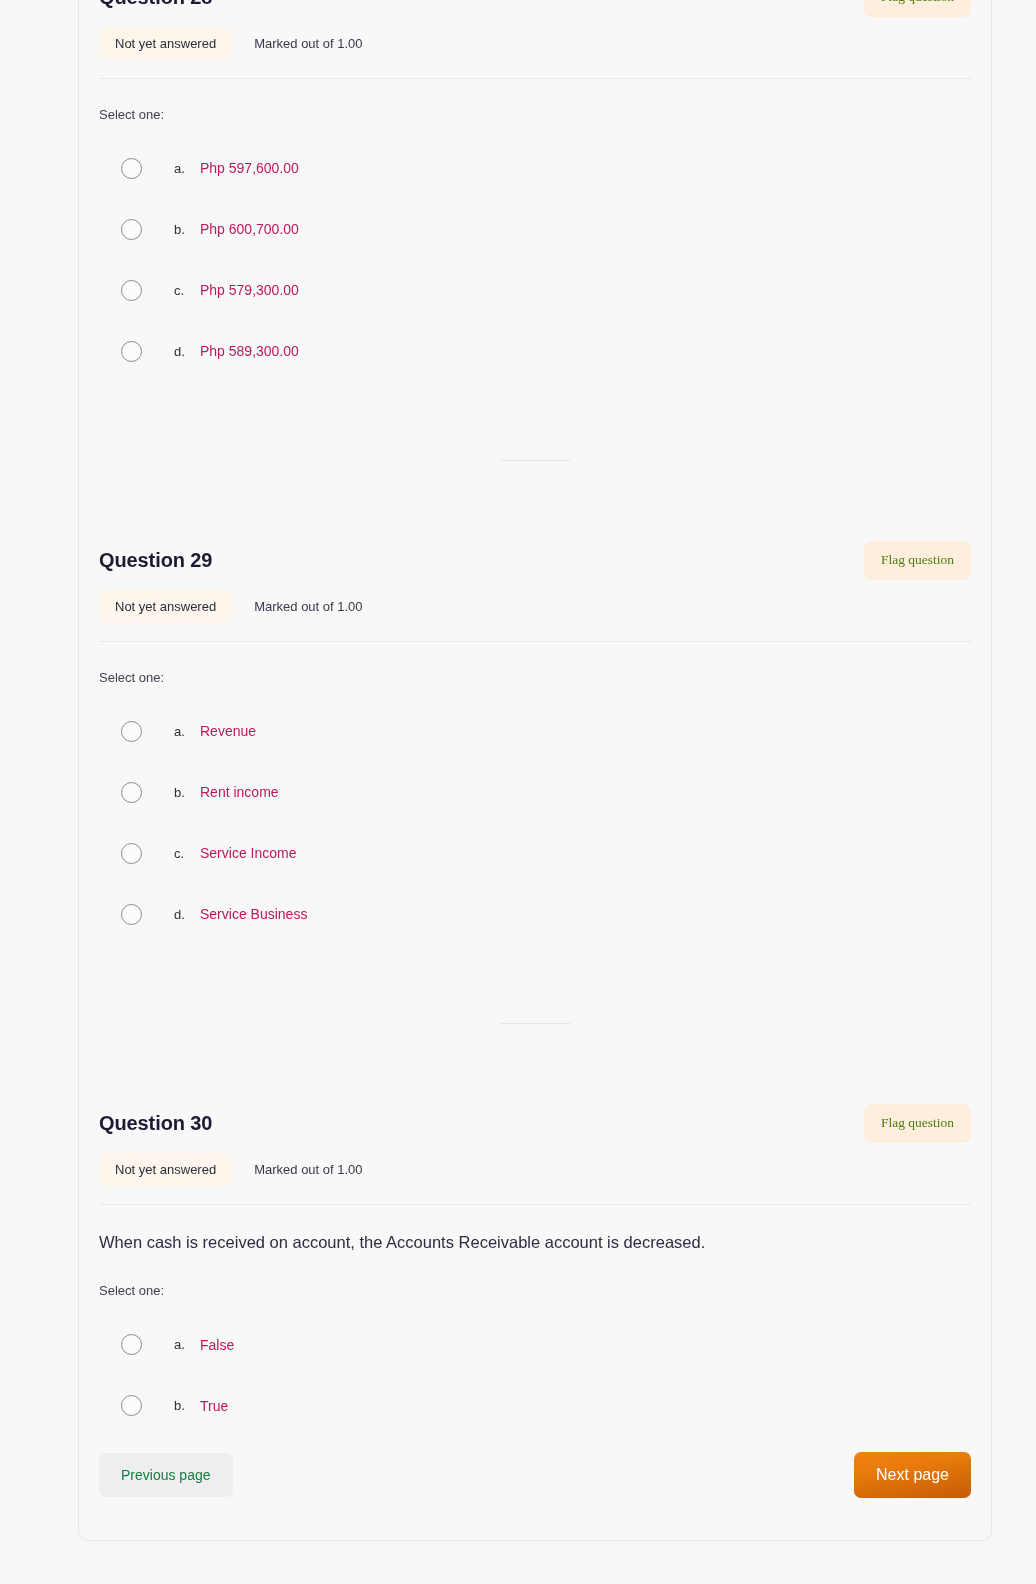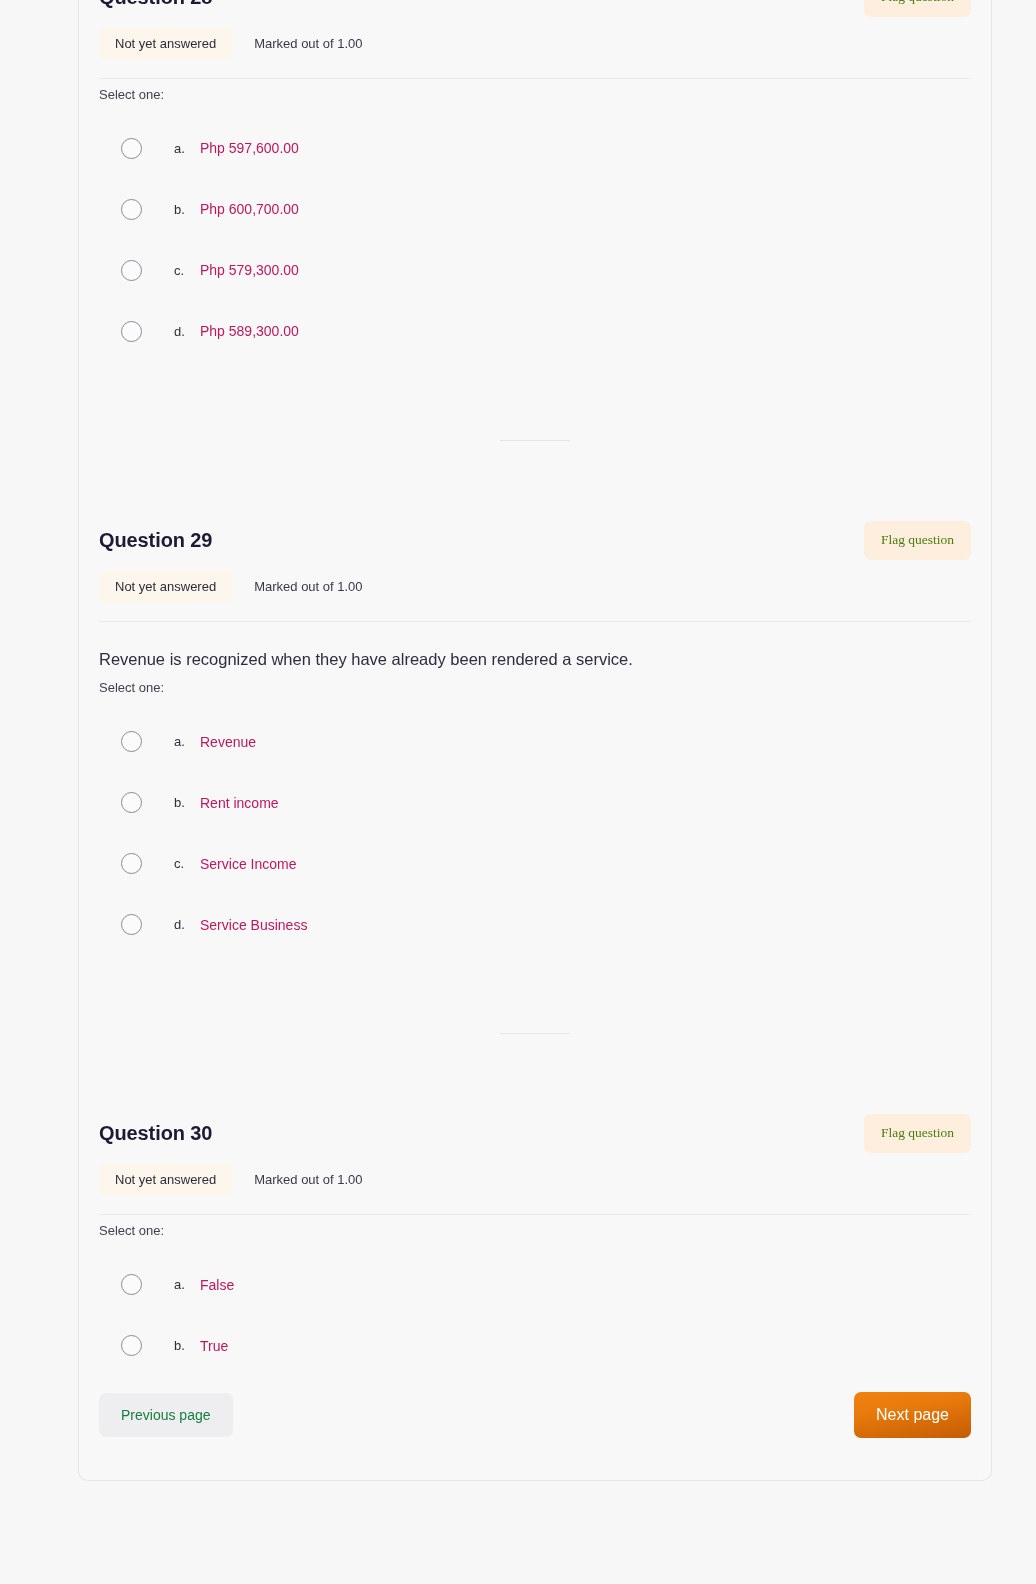--- a/index.html
+++ b/index.html
@@ -94,21 +94,21 @@
     font-size: 16.5px;
     color: #2e2d3f;
     line-height: 1.62;
     margin: 24px 0 0 0;
     max-width: 875px;
   }
 
   .select-one {
     font-size: 13px;
     color: #41404f;
-    margin-top: 8px;
+    margin-top: 28px;
   }
 
   .answers {
     margin-top: 16px;
     padding: 0;
     list-style: none;
   }
 
   .answer-row {
     display: flex;
@@ -229,21 +229,20 @@
   <div class="q-block">
     <div class="q-head">
       <h2 class="q-title">Question 29</h2>
       <button class="flag-btn">Flag question</button>
     </div>
     <div class="q-meta">
       <span class="status-badge">Not yet answered</span>
       <span class="marked-out">Marked out of 1.00</span>
     </div>
     <hr class="q-rule">
-    <p class="q-text">Revenue is recognized when they have already been rendered a service.</p>
     <div class="select-one">Select one:</div>
     <ul class="answers">
       <li class="answer-row">
         <span class="radio"></span>
         <span class="ans-letter">a.</span>
         <span class="ans-text">Revenue</span>
       </li>
       <li class="answer-row">
         <span class="radio"></span>
         <span class="ans-letter">b.</span>
@@ -269,20 +268,21 @@
   <div class="q-block">
     <div class="q-head">
       <h2 class="q-title">Question 30</h2>
       <button class="flag-btn">Flag question</button>
     </div>
     <div class="q-meta">
       <span class="status-badge">Not yet answered</span>
       <span class="marked-out">Marked out of 1.00</span>
     </div>
     <hr class="q-rule">
+    <p class="q-text">When cash is received on account, the Accounts Receivable account is decreased.</p>
     <div class="select-one">Select one:</div>
     <ul class="answers">
       <li class="answer-row">
         <span class="radio"></span>
         <span class="ans-letter">a.</span>
         <span class="ans-text">False</span>
       </li>
       <li class="answer-row">
         <span class="radio"></span>
         <span class="ans-letter">b.</span>

